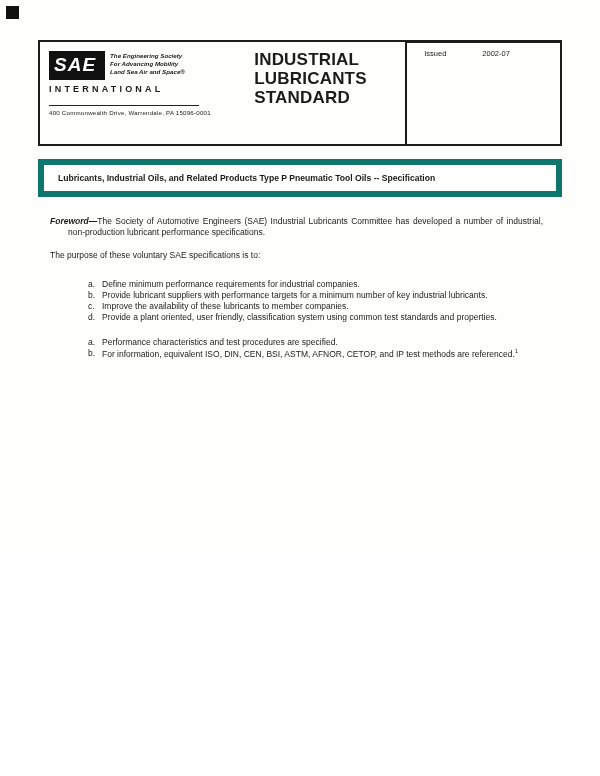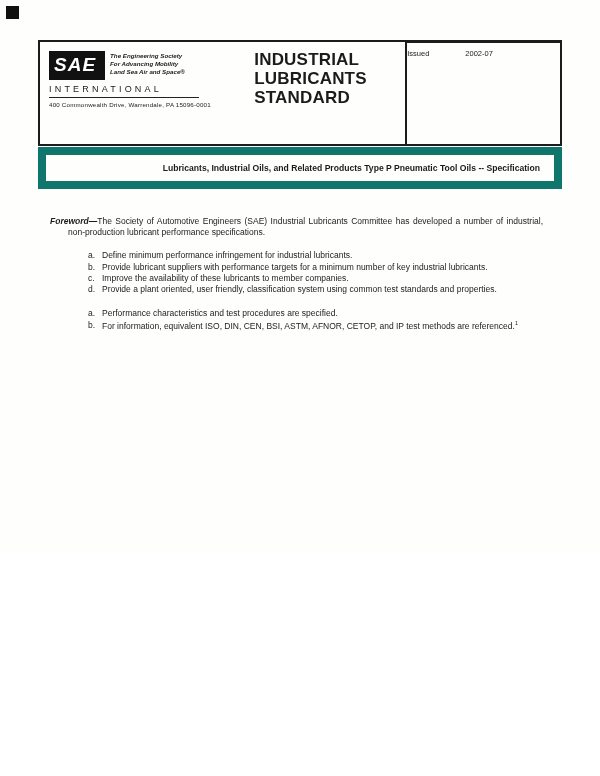--- a/index.html
+++ b/index.html
@@ -16,42 +16,42 @@
     border: 2px solid #1c1c1c; box-sizing: border-box; display: flex;
   }
   .header-left { width: 205px; padding: 9px 4px 4px 9px; box-sizing: border-box; }
   .logo-row { display: flex; align-items: flex-start; gap: 5px; }
   .sae-logo {
     background: #111; color: #fff; font-style: italic; font-weight: bold;
     font-size: 19px; line-height: 1; padding: 4px 9px 6px 5px; letter-spacing: 1px;
   }
   .tagline { font-size: 6.2px; line-height: 1.3; font-style: italic; font-weight: bold; padding-top: 1px; }
   .intl {
-    font-size: 9px; font-weight: normal; letter-spacing: 3.2px; margin-top: 4px;
-    border-bottom: 1.2px solid #222; padding-bottom: 3px; width: 150px;
+    font-size: 9px; font-weight: bold; letter-spacing: 3.2px; margin-top: 4px;
+    border-bottom: 1.2px solid #222; padding-bottom: 11px; width: 150px;
   }
   .addr { font-size: 6.2px; margin-top: 3px; letter-spacing: 0.2px; }
   .header-center { flex: 1; padding: 8px 16px 0 12px; box-sizing: border-box; }
   .doc-type { width: 135px; font-weight: bold; font-size: 17px; line-height: 1.12; letter-spacing: 0.2px; }
   .header-right { width: 157px; border-left: 2px solid #1c1c1c; display: flex; flex-direction: column; box-sizing: border-box; }
   .hr-row1 { display: flex; height: 42px; }
   .doc-number-cell { flex: 1; padding: 7px 4px 0 7px; white-space: nowrap; }
   .mini-sae { font-style: italic; font-weight: bold; font-size: 11px; letter-spacing: 0.5px; }
   .doc-num { font-weight: bold; font-size: 9.5px; margin-left: 2px; }
   .issued-cell {
     width: 50px; border-left: 1.5px solid #1c1c1c; text-align: left;
     font-weight: bold; font-size: 8px; line-height: 1.3; padding: 6px 0 0 5px; box-sizing: border-box;
   }
-  .hr-row2 { border-top: 1.5px solid #1c1c1c; flex: 1; font-size: 7.5px; padding: 6px 0 0 0; }
+  .hr-row2 { border-top: 1.5px solid #1c1c1c; flex: 1; font-size: 7.5px; padding: 6px 0 0 17px; }
   .issued-lbl { display: inline-block; width: 56px; }
 
   
   .title-bar {
-    position: absolute; top: 147px; left: 38px; width: 524px; box-sizing: border-box;
-    border: 8px solid #0f766e; padding: 8px 14px; text-align: right;
+    position: absolute; top: 159px; left: 38px; width: 524px; box-sizing: border-box;
+    border: 6px solid #0f766e; padding: 8px 14px; text-align: left;
     font-weight: bold; font-size: 8.6px;
   }
 
   
   .body-text { position: absolute; top: 216px; left: 50px; width: 505px; font-size: 8.5px; line-height: 1.32; }
   .body-text p { margin: 0 12px 12px 0; text-align: justify; }
   .hang { padding-left: 18px; text-indent: -18px; }
   .fw-label { font-weight: bold; font-style: italic; }
   .mb-lg { margin-bottom: 17px !important; }
   .num-list { margin: 0 0 13px 38px; }
@@ -123,25 +123,26 @@
       </div>
     </div>
   </div>
 
   <div class="title-bar">Lubricants, Industrial Oils, and Related Products Type P Pneumatic Tool Oils -- Specification</div>
 
   <div class="body-text">
 
     <p class="hang"><span class="fw-label">Foreword—</span><span>The Society of Automotive Engineers (SAE) Industrial Lubricants Committee has developed a number of industrial, non-production lubricant performance specifications.</span></p>
 
+    <p class="mb-lg">The purpose of these voluntary SAE specifications is to:</p>
 
     <div class="num-list">
       <div class="num-item">
         <span class="num-label">a.</span>
-        <span class="num-text">Define minimum performance infringement for industrial lubricants.</span>
+        <span class="num-text">Define minimum performance requirements for industrial companies.</span>
       </div>
       <div class="num-item">
         <span class="num-label">b.</span>
         <span class="num-text">Provide lubricant suppliers with performance targets for a minimum number of key industrial lubricants.</span>
       </div>
       <div class="num-item">
         <span class="num-label">c.</span>
         <span class="num-text">Improve the availability of these lubricants to member companies.</span>
       </div>
       <div class="num-item">

